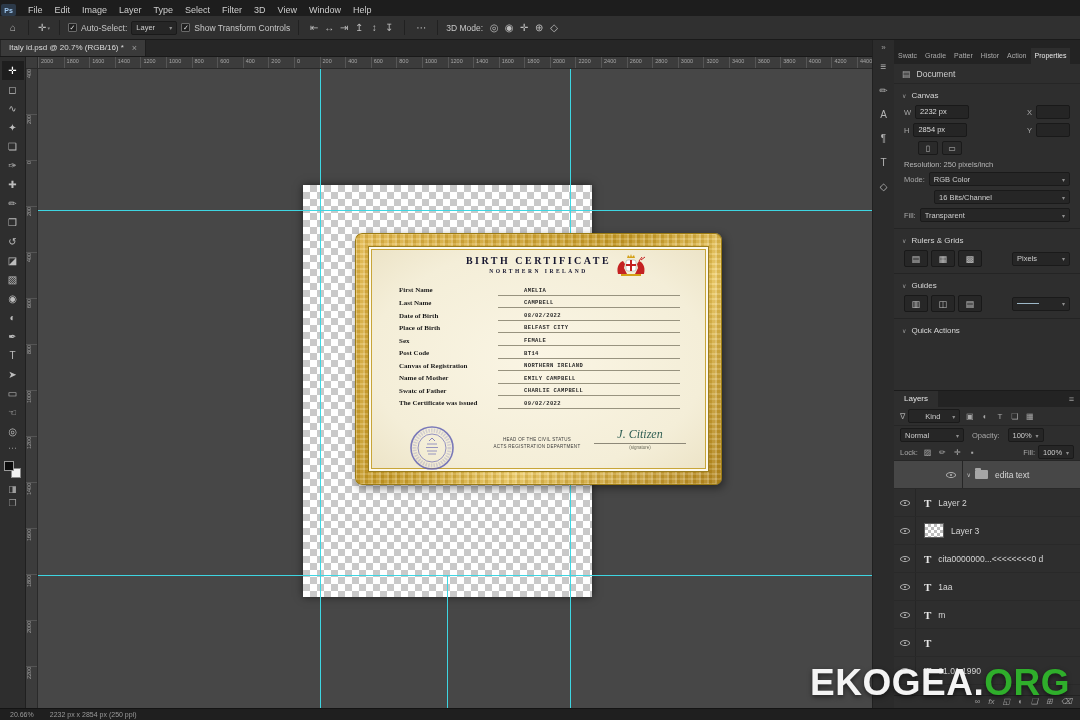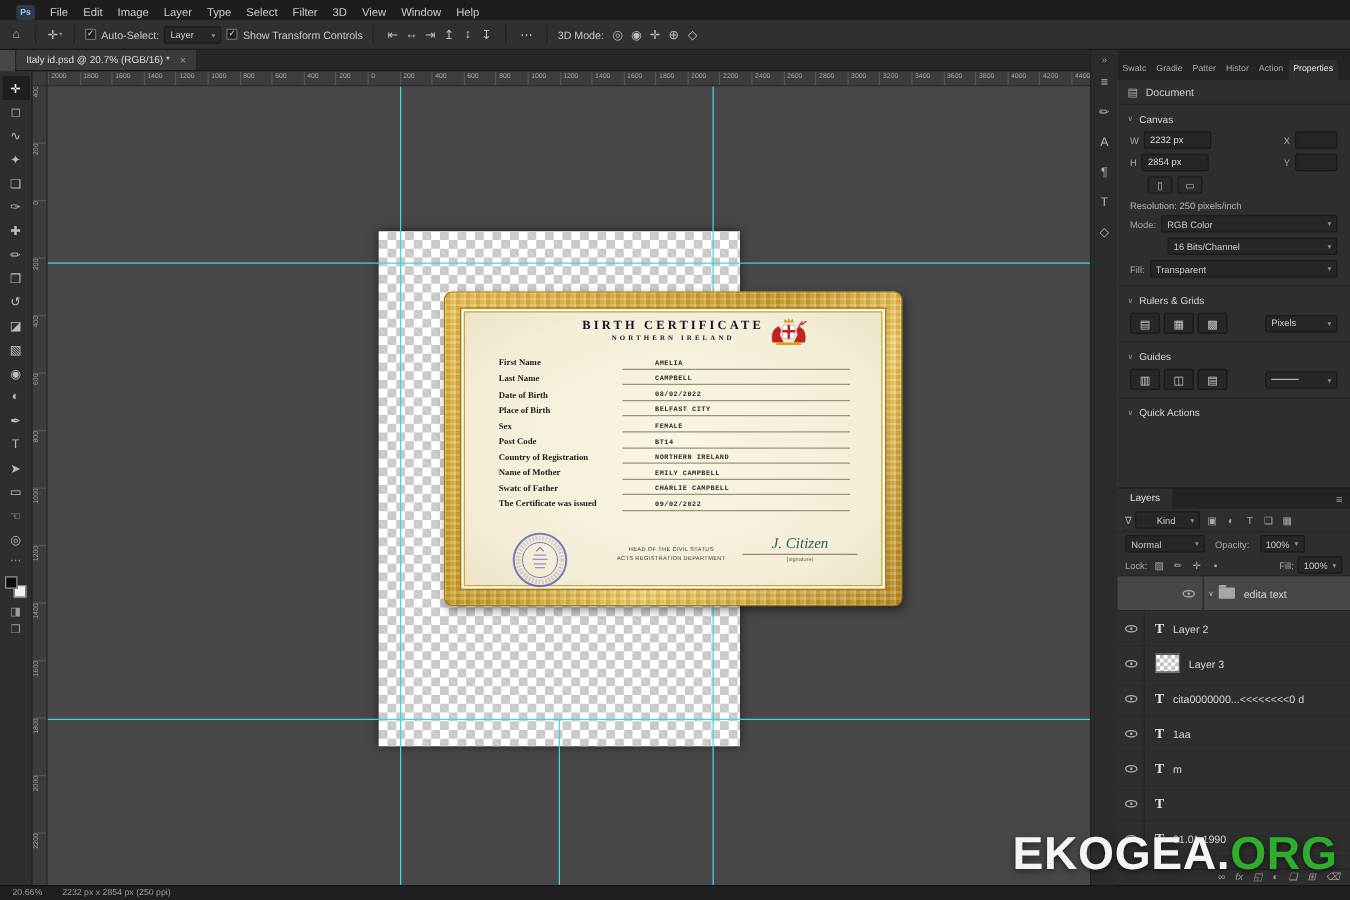--- a/index.html
+++ b/index.html
@@ -2,21 +2,21 @@
 <html><head>
 <meta charset="utf-8">
 <style>
   html,body{margin:0;padding:0;background:#222;}
   #app{position:relative;width:1080px;height:720px;background:#474747;overflow:hidden;
        font-family:"Liberation Sans",sans-serif;cursor:default;}
   #app *{box-sizing:border-box;}
 
   
   .menubar{position:absolute;top:0;left:0;width:1080px;height:20px;background:#1d1d1d;
-           display:flex;align-items:center;padding-left:13px;z-index:6;}
+           display:flex;align-items:center;padding-left:1px;z-index:6;}
   .app-logo{width:15px;height:12px;background:#2c3a4a;color:#9ec7ef;font-size:7px;font-weight:bold;
             display:flex;align-items:center;justify-content:center;border-radius:2px;margin-right:6px;}
   .menu-items{display:flex;height:16px;align-items:center;}
   .menu-item{font-size:9px;color:#cccccc;padding:0 6px;line-height:16px;}
 
   
   .optionsbar{position:absolute;top:16px;left:0;width:1080px;height:24px;background:#303030;
               border-bottom:1px solid #1a1a1a;display:flex;align-items:center;padding:0 6px;gap:4px;z-index:6;}
   .ob-icon{min-width:14px;height:16px;display:inline-flex;align-items:center;justify-content:center;
            color:#bdbdbd;font-size:10px;font-style:normal;}
@@ -28,21 +28,21 @@
   .ob-label{font-size:8.5px;color:#c7c7c7;white-space:nowrap;}
   .dd{display:inline-flex;align-items:center;justify-content:space-between;background:#262626;
       border:1px solid #1a1a1a;border-radius:2px;height:14px;padding:0 4px;font-size:7.5px;color:#cccccc;}
   .dd::after{content:"▾";font-size:6px;color:#8f8f8f;margin-left:4px;}
   .dd i{font-style:normal;white-space:nowrap;overflow:hidden;}
   .w44{width:46px;} .ob-group{display:flex;gap:1px;}
   .ob-more{color:#bdbdbd;font-size:10px;padding:0 3px;}
 
   
   .tabbar{position:absolute;top:40px;left:0;width:872px;height:17px;background:#262626;
-          border-bottom:1px solid #191919;display:flex;align-items:flex-end;z-index:5;margin-left:12px;}
+          border-bottom:1px solid #191919;display:flex;align-items:flex-end;z-index:5;}
   .doc-tab{height:17px;background:#3a3a3a;display:flex;align-items:center;gap:8px;
            padding:0 8px;margin-left:1px;border-right:1px solid #1d1d1d;}
   .doc-tab span{font-size:8px;color:#dcdcdc;white-space:nowrap;}
   .tab-close{color:#9a9a9a !important;font-size:9px !important;}
 
   
   .toolbar{position:absolute;top:57px;left:0;width:26px;height:651px;background:#2e2e2e;
            border-right:1px solid #202020;display:flex;flex-direction:column;align-items:center;
            padding-top:4px;z-index:5;}
   .tools{display:flex;flex-direction:column;align-items:center;}
@@ -393,21 +393,21 @@
               <span class="cert-label">Sex</span>
               <span class="cert-value">FEMALE</span>
             </div>
 
             <div class="cert-row">
               <span class="cert-label">Post Code</span>
               <span class="cert-value">BT14</span>
             </div>
 
             <div class="cert-row">
-              <span class="cert-label">Country of Registration</span>
+              <span class="cert-label">Canvas of Registration</span>
               <span class="cert-value">NORTHERN IRELAND</span>
             </div>
 
             <div class="cert-row">
               <span class="cert-label">Name of Mother</span>
               <span class="cert-value">EMILY CAMPBELL</span>
             </div>
 
             <div class="cert-row">
               <span class="cert-label">Swatc of Father</span>

